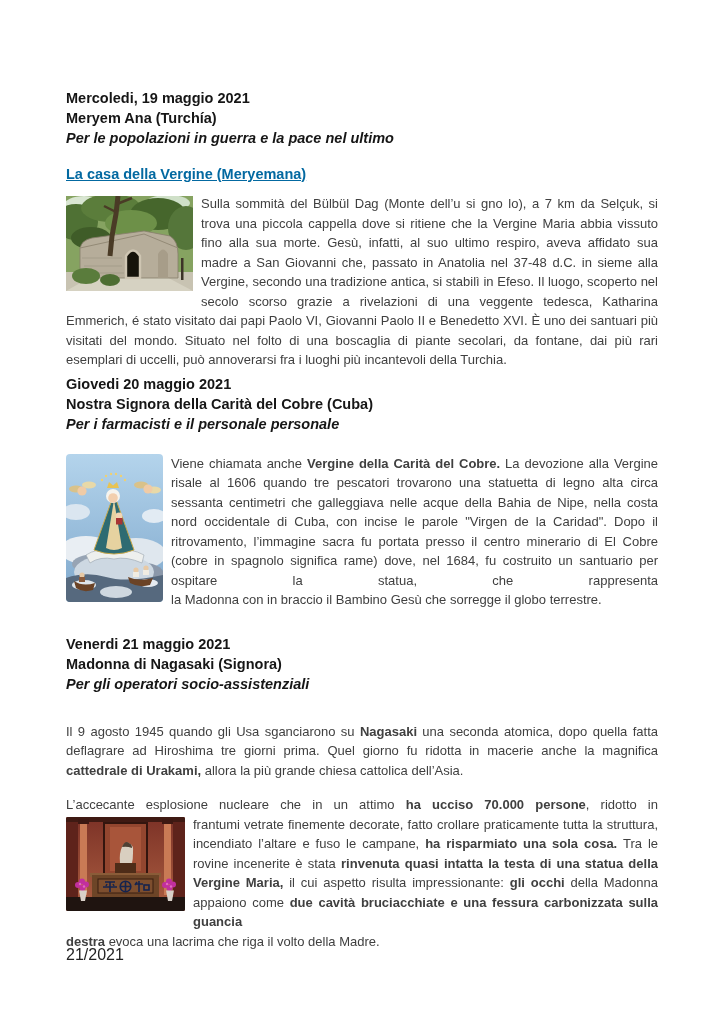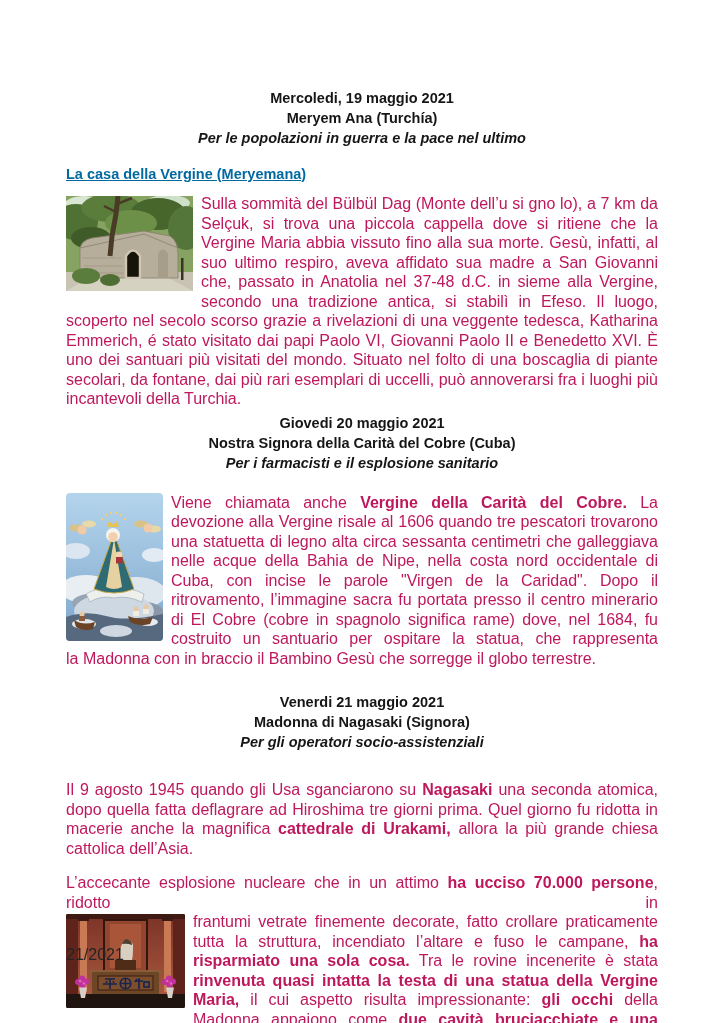--- a/index.html
+++ b/index.html
@@ -1,25 +1,25 @@
 <!DOCTYPE html>
 <html lang="it"><head>
 <meta charset="utf-8">
 <style>
   html,body{margin:0;padding:0;background:#fff;}
   .page{
     position:relative;width:724px;height:1023px;box-sizing:border-box;
     padding:88px 66px 0 66px;background:#ffffff;overflow:hidden;
     font-family:"Liberation Sans","DejaVu Sans",sans-serif;color:#1c1c1c;
   }
-  .hdr{ text-align:center;font-size:14.5px;font-weight:700;line-height:20px;color:#161616;}
+  .hdr{ text-align:left;font-size:14.5px;font-weight:700;line-height:20px;color:#161616;}
   .hdr .intent{font-style:italic;}
   .sect-heading{margin-top:16px;font-size:14.5px;font-weight:700;line-height:20px;color:#0369a1;}
   .sect-heading span{text-decoration:underline;}
-  .para{margin:0;font-size:16px;line-height:19.5px;text-align:justify;color:#be185d;}
+  .para{margin:0;font-size:13px;line-height:19.5px;text-align:justify;color:#404040;}
   .para b{font-weight:700;}
   .jl{text-align-last:justify;}
   .clearl{clear:left;}
   .mt-p1{margin-top:10px;} .mt-h2{margin-top:4px;} .mt-p2{margin-top:20px;}
   .mt-h3{margin-top:24px;} .mt-p3{margin-top:28px;} .mt-p4{margin-top:15px;}
   .img-float{float:left;display:block;line-height:0;}
   .img-float svg{display:block;}
   .photo-chapel{width:127px;height:95px;margin:2px 8px 8px 0;}
   .photo-holycard{width:97px;height:148px;margin:0 8px 2px 0;border-radius:4px;overflow:hidden;}
   .photo-altar{width:119px;height:94px;margin:2px 8px 4px 0;border-radius:2px;overflow:hidden;}
@@ -65,21 +65,21 @@
         <ellipse cx="44" cy="84" rx="10" ry="6" fill="#4e6e33"></ellipse>
         <rect x="115" y="62" width="2.5" height="22" fill="#3c3327"></rect>
       </svg>
     </span>
     <span><span>Sulla sommità del Bülbül Dag (Monte dell’u si gno lo), a 7 km da Selçuk, si trova una piccola cappella dove si ritiene che la Vergine Maria abbia vissuto fino alla sua morte. Gesù, infatti, al suo ultimo respiro, aveva affidato sua madre a San Giovanni che, passato in Anatolia nel 37-48 d.C. in sieme alla Vergine, secondo una tradizione antica, si stabilì in Efeso. Il luogo, scoperto nel secolo scorso grazie a rivelazioni di una veggente tedesca, Katharina Emmerich, é stato visitato dai papi Paolo VI, Giovanni Paolo II e Benedetto XVI. È uno dei santuari più visitati del mondo. Situato nel folto di una boscaglia di piante secolari, da fontane, dai più rari esemplari di uccelli, può annoverarsi fra i luoghi più incantevoli della Turchia.</span></span>
   </p>
 
   <div class="hdr mt-h2">
     <div>Giovedi 20 maggio 2021</div>
     <div>Nostra Signora della Carità del Cobre (Cuba)</div>
-    <div class="intent">Per i farmacisti e il esplosione sanitario</div>
+    <div class="intent">Per i farmacisti e il personale personale</div>
   </div>
 
   <p class="para mt-p2 jl">
     <span class="img-float photo-holycard">
       <svg viewBox="0 0 97 148" width="97" height="148" xmlns="http://www.w3.org/2000/svg">
         <defs>
           <linearGradient id="sky" x1="0" y1="0" x2="0" y2="1">
             <stop offset="0" stop-color="#b4d4ec"></stop>
               <stop offset="1" stop-color="#7fa8cc"></stop>
           </linearGradient>

